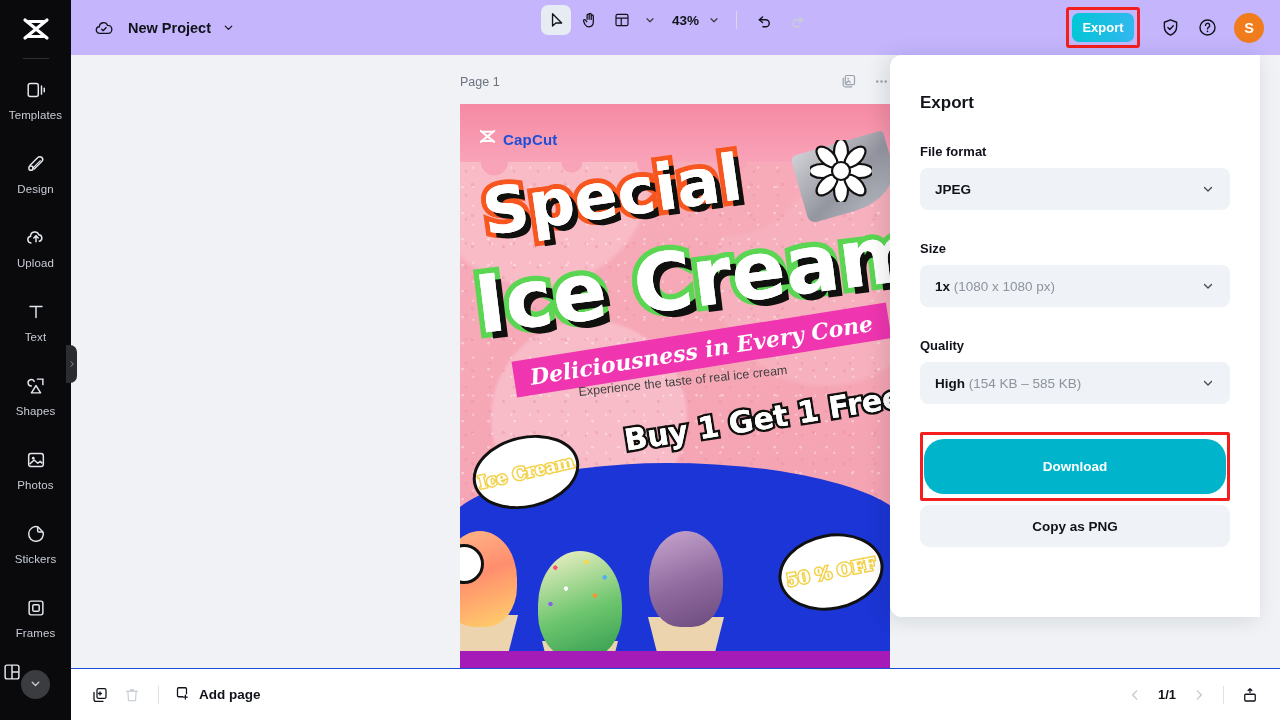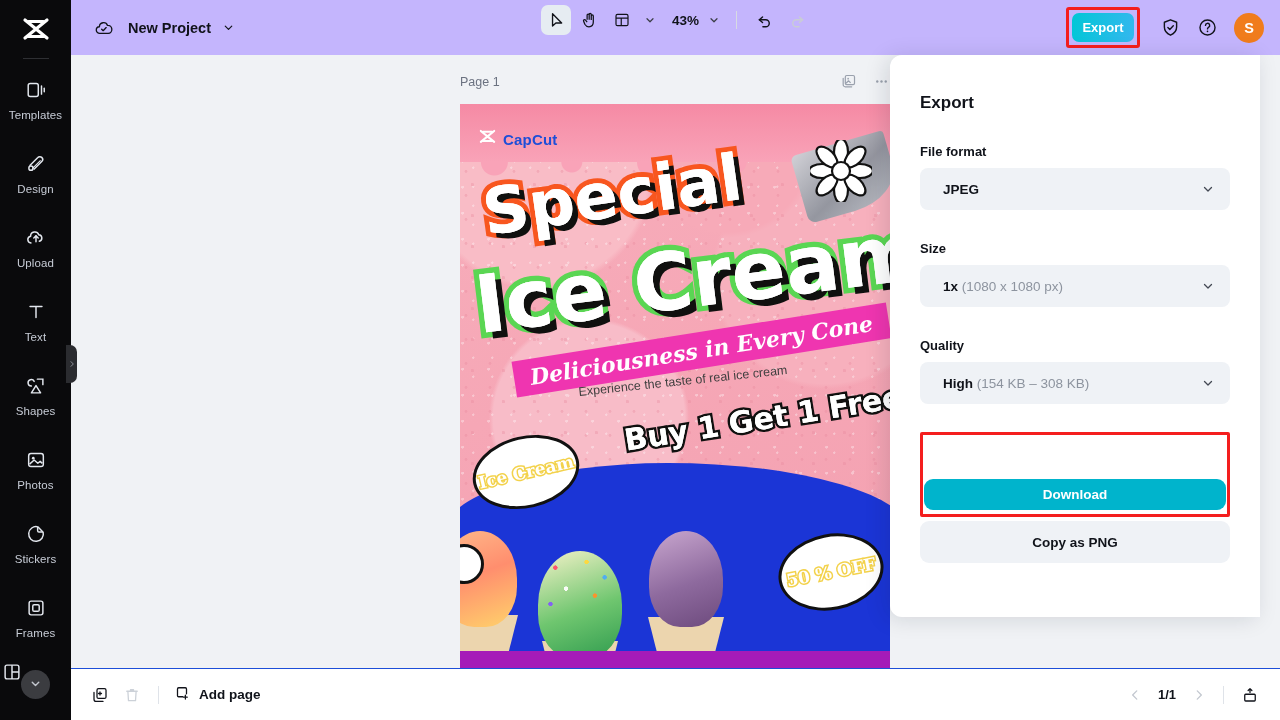--- a/index.html
+++ b/index.html
@@ -194,31 +194,31 @@
     box-shadow: -4px 2px 22px rgba(18,24,40,.13);
     padding: 38px 30px 0 30px;
   }
   .panel-title { font-size: 17px; font-weight: 700; color: #10131a; }
   .field-label { font-size: 13px; font-weight: 700; color: #10131a; margin-top: 31px; }
   .select {
     margin-top: 9px; height: 42px; background: #eff2f6; border-radius: 8px;
     display: flex; align-items: center; padding: 0 15px; cursor: pointer;
   }
   .select-txt { font-size: 13.5px; color: #10131a; }
-  .select-txt b { font-weight: 700; margin-left: 8px; }
+  .select-txt b { font-weight: 700; }
   .select-txt .muted { color: #8d949f; font-weight: 400; }
   .select-chev { margin-left: auto; display:flex; align-items:center; }
 
   .dl-wrap { position: relative; margin-top: 28px; padding: 7px 4px; }
   .dl-hl { position: absolute; inset: 0; border: 3px solid #f41e1e; border-radius: 2px; pointer-events:none; }
   .download-btn {
-    width: 100%; height: 31px; border-radius: 9px; border: none; cursor: pointer;
+    width: 100%; height: 55px; border-radius: 20px; border: none; cursor: pointer;
     background: #00b4cc; color: #fff; font-size: 13.5px; font-weight: 700;
     font-family: "Liberation Sans", sans-serif;
-    display:flex; align-items:center; justify-content:center;margin-top:40px;
+    display:flex; align-items:center; justify-content:center;
   }
   .copy-btn {
     margin-top: 4px; width: 100%; height: 42px; border-radius: 9px; border: none; cursor: pointer;
     background: #eff2f6; color: #10131a; font-size: 13.5px; font-weight: 700;
     font-family: "Liberation Sans", sans-serif;
     display:flex; align-items:center; justify-content:center;
   }
 
   
   #bottombar {
@@ -551,21 +551,21 @@
         <svg width="14" height="14" viewBox="0 0 24 24" fill="none" stroke="#434853" stroke-width="2.2" stroke-linecap="round" stroke-linejoin="round">
             <path d="M6 9.5 12 15.5 18 9.5"></path>
           </svg>
       </span>
     </div>
 
     <div class="field-label">Quality</div>
     <div class="select">
       <span class="select-txt">
         <b>High</b>
-        <span class="muted">(154 KB – 308 KB)</span>
+        <span class="muted">(154 KB – 585 KB)</span>
       </span>
       <span class="select-chev">
         <svg width="14" height="14" viewBox="0 0 24 24" fill="none" stroke="#434853" stroke-width="2.2" stroke-linecap="round" stroke-linejoin="round">
             <path d="M6 9.5 12 15.5 18 9.5"></path>
           </svg>
       </span>
     </div>
 
     <div class="dl-wrap">
       <button class="download-btn">Download</button>

